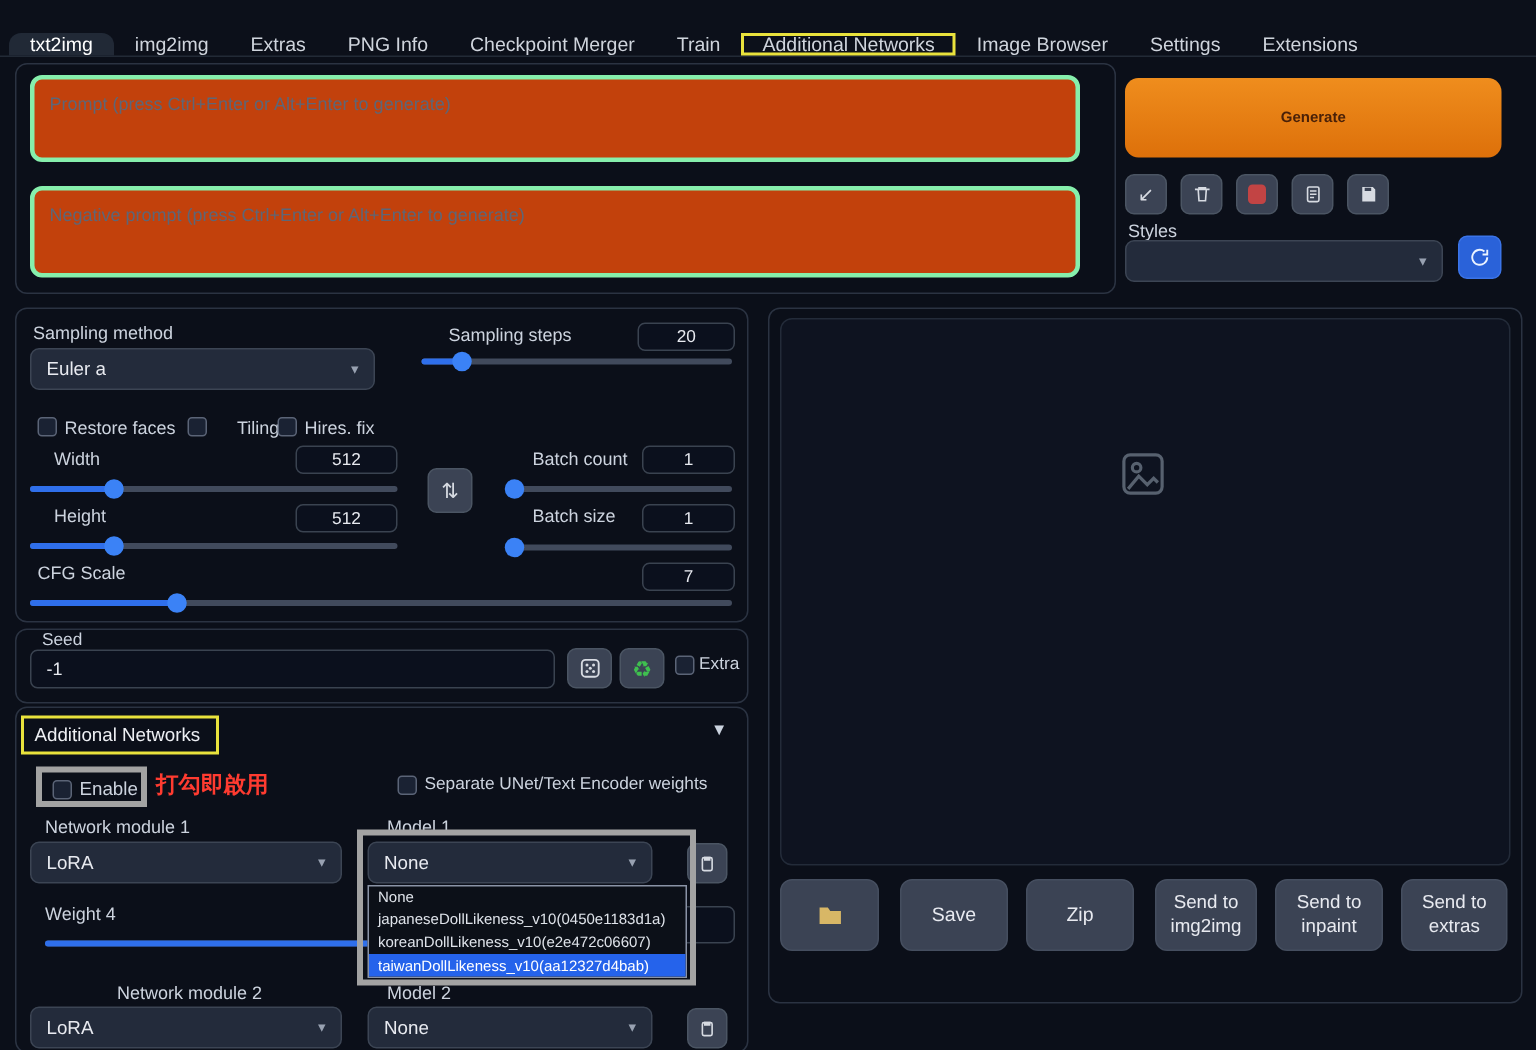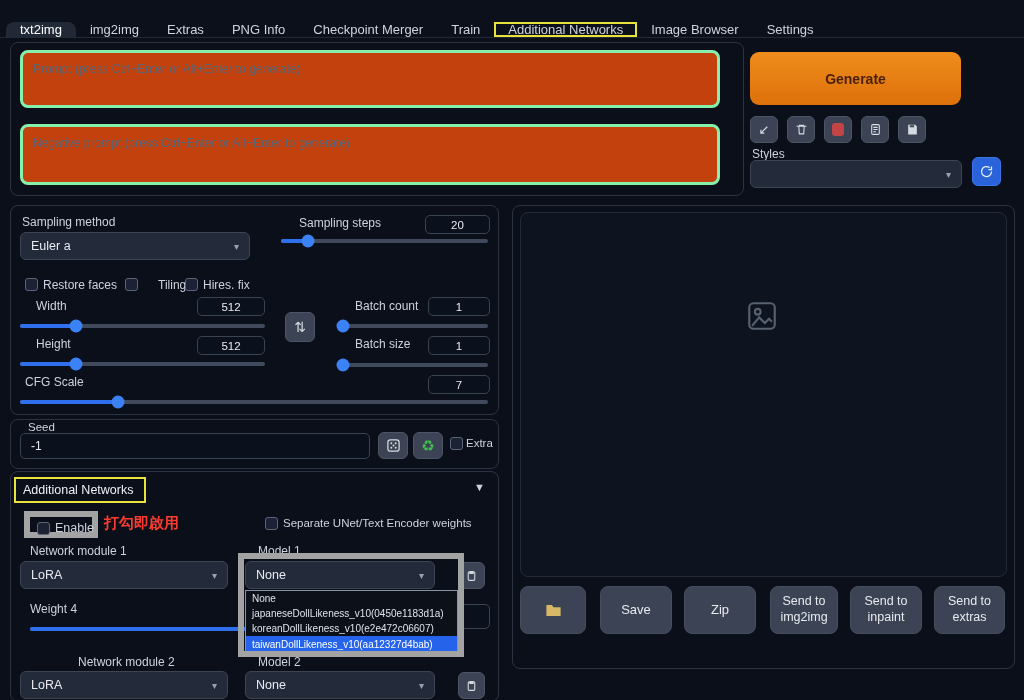--- a/index.html
+++ b/index.html
@@ -14,41 +14,42 @@
   .chev{color:#98a1b1;font-size:10px;}
   .slider{position:absolute;height:4px;background:#414a5c;border-radius:2px;}
   .slider .fill{position:absolute;left:0;top:0;height:100%;background:#2f6feb;border-radius:2px;}
   .slider .knob{position:absolute;top:50%;transform:translate(-50%,-50%);width:13px;height:13px;border-radius:50%;background:#3b82f6;}
   .cb{position:absolute;width:13px;height:13px;border:1px solid #5b6477;border-radius:3px;background:#1a2233;box-sizing:border-box;}
   .btn-sm{position:absolute;background:#3b4354;border:1px solid #4b5563;border-radius:6px;display:flex;align-items:center;justify-content:center;box-sizing:border-box;color:#d7dbe2;}
   .tabbar{position:absolute;left:0;top:0;width:1024px;height:38px;border-bottom:1px solid #222a36;display:flex;align-items:flex-end;padding-left:6px;box-sizing:border-box;background:#0c101a;}
   .tab{display:flex;align-items:center;padding:0 14px;font-size:13px;color:#cfd4dc;white-space:nowrap;cursor:pointer;}
   .tab.active{background:#212936;color:#fff;border-radius:8px 8px 0 0;}
   .tab.hl{box-shadow:inset 0 0 0 2px #e9e23c;}
-  .gen{position:absolute;left:750px;top:52px;width:211px;height:53px;background:linear-gradient(180deg,#ef8d1d,#dd700a);border-radius:9px;display:flex;align-items:center;justify-content:center;font-size:14px;font-weight:bold;color:#4a2108;cursor:pointer;}
+  .gen{position:absolute;left:750px;top:52px;width:251px;height:53px;background:linear-gradient(180deg,#ef8d1d,#dd700a);border-radius:9px;display:flex;align-items:center;justify-content:center;font-size:10px;font-weight:bold;color:#4a2108;cursor:pointer;}
   .opt{height:15px;line-height:15px;padding:0 6px;font-size:10px;color:#dfe3ea;white-space:nowrap;overflow:hidden;cursor:pointer;}
   .opt.sel{background:#2563eb;color:#fff;}
   .outbtn{position:absolute;top:586px;height:48px;background:#3b4354;border:1px solid #454e5f;border-radius:8px;display:flex;align-items:center;justify-content:center;text-align:center;font-size:13px;color:#e8eaf0;line-height:1.25;cursor:pointer;box-sizing:border-box;}
-  .redbox{position:absolute;border:6px solid #a3a3a3;pointer-events:none;box-sizing:border-box;padding-left:41px;}
+  .redbox{position:absolute;border:4px solid #a3a3a3;pointer-events:none;box-sizing:border-box;padding-left:41px;}
 </style>
 </head>
 <body>
 
 <div id="app">
 
   <div class="tabbar">
     <div class="tab active">txt2img</div>
     <div class="tab">img2img</div>
     <div class="tab">Extras</div>
     <div class="tab">PNG Info</div>
     <div class="tab">Checkpoint Merger</div>
     <div class="tab">Train</div>
     <div class="tab hl">Additional Networks</div>
     <div class="tab">Image Browser</div>
     <div class="tab">Settings</div>
+    <div class="tab">Extensions</div>
   </div>
 
   <div class="panel" style="left:10px;top:42px;width:732px;height:152px;"></div>
   <textarea class="ta" style="left: 20px; top: 50px; width: 700px; height: 58px;" placeholder="Prompt (press Ctrl+Enter or Alt+Enter to generate)"></textarea>
   <textarea class="ta" style="left: 20px; top: 124px; width: 700px; height: 61px;" placeholder="Negative prompt (press Ctrl+Enter or Alt+Enter to generate)"></textarea>
 
   <div class="gen">Generate</div>
 
   <div class="btn-sm" style="left:750px;top:116px;width:28px;height:27px;font-size:13px;">
       <span>↙</span>

